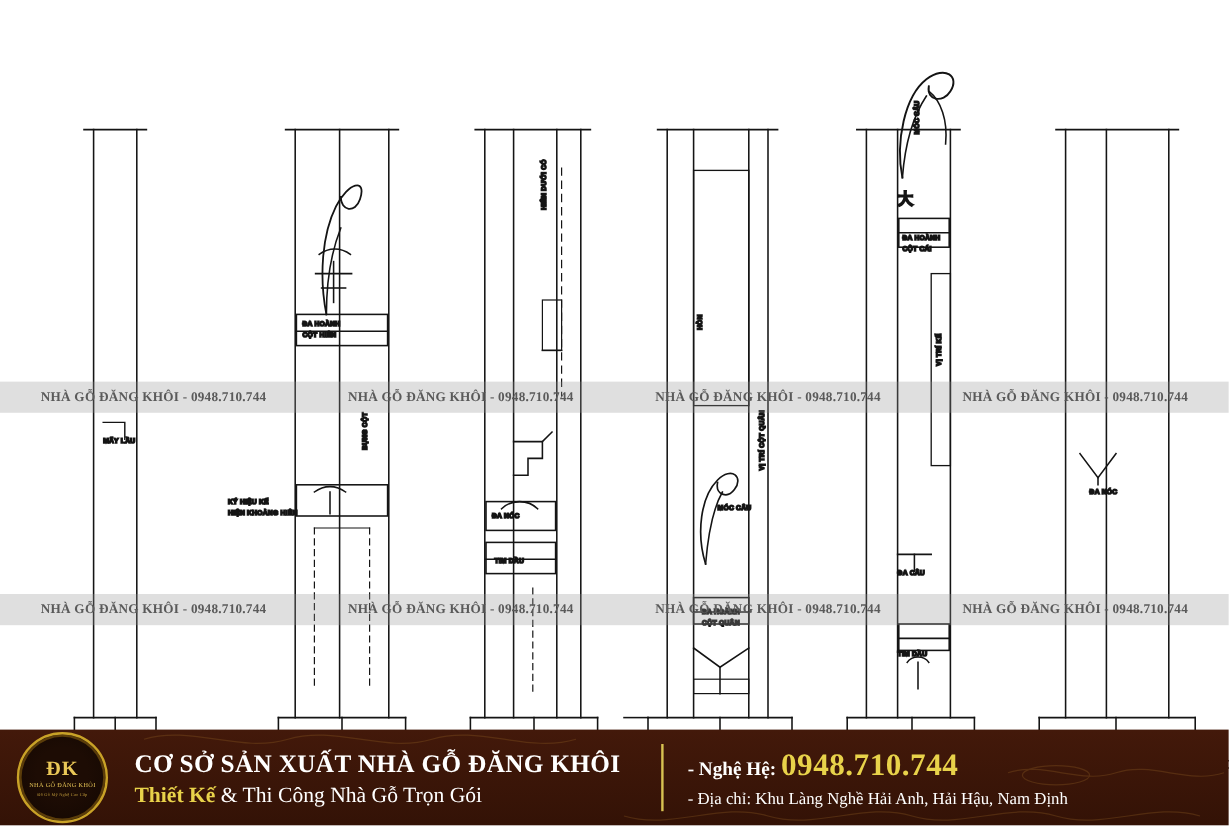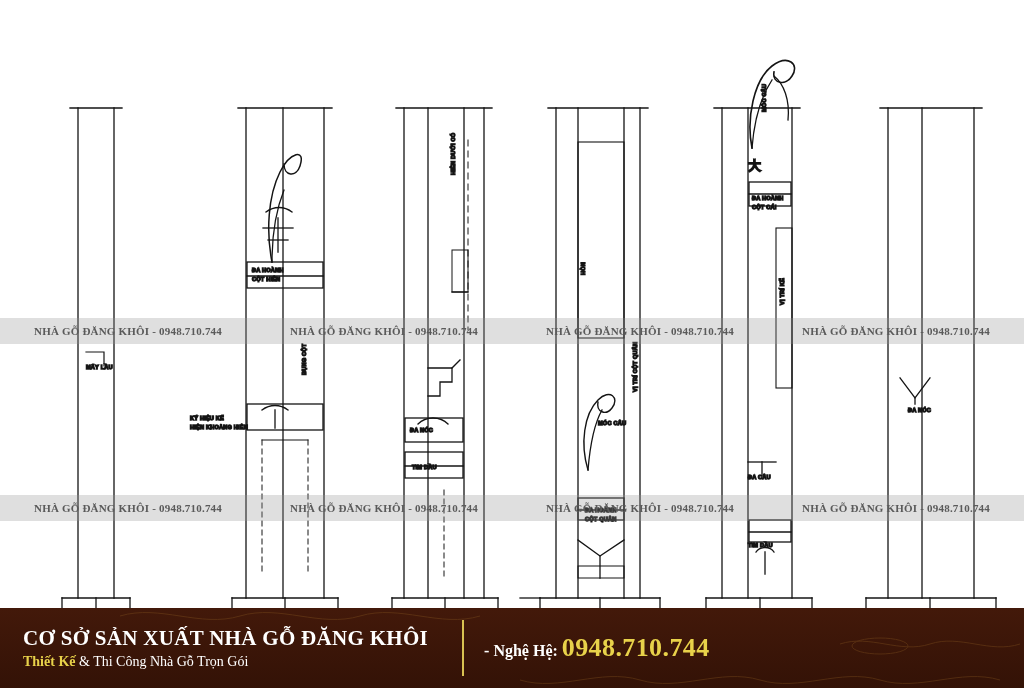--- a/index.html
+++ b/index.html
@@ -109,33 +109,32 @@
     color: #bf9a3a;
     font-family: "Liberation Serif", serif;
     font-size: 3.6px;
     letter-spacing: 0.2px;
     margin-top: 1px;
   }
   .brand-block {
     z-index: 2;
     padding-left: 8px;
     flex: 0 0 auto;
-    margin-left: 15px;
   }
   .brand-title {
     font-family: "Liberation Serif", serif;
     font-weight: bold;
     font-size: 21px;
     color: #ffffff;
     letter-spacing: 0.3px;
     line-height: 1.25;
   }
   .brand-sub {
     font-family: "Liberation Serif", serif;
-    font-size: 14px;
+    font-size: 18px;
     color: #ffffff;
     margin-top: 3px;
     line-height: 1.2;
   }
   .brand-sub .hl {
     color: #e8d24a;
     font-weight: bold;
   }
   .divider {
     width: 2px;
@@ -379,28 +378,36 @@
 
   <svg id="banner-decor" viewBox="0 0 1024 80" xmlns="http://www.w3.org/2000/svg">
     <g stroke="#8a5a22" fill="none" stroke-width="1">
       <path d="M120 8 C160 -4 200 20 240 8 C280 -4 320 20 360 8 C400 -4 440 20 480 8"></path>
       <path d="M520 72 C560 84 600 60 640 72 C680 84 720 60 760 72 C800 84 840 60 880 72 C920 84 960 60 1000 72"></path>
       <path d="M840 36 C870 26 900 46 930 36 C960 26 990 46 1020 36"></path>
       <ellipse cx="880" cy="38" rx="28" ry="8"></ellipse>
     </g>
   </svg>
 
+  <div class="logo-wrap">
+    <div class="logo-circle">
+      <div class="logo-mark">ĐK</div>
+      <div class="logo-sub">NHÀ GỖ ĐĂNG KHÔI</div>
+      <div class="logo-sub2">Đồ Gỗ Mỹ Nghệ Cao Cấp</div>
+    </div>
+  </div>
 
   <div class="brand-block">
     <div class="brand-title">CƠ SỞ SẢN XUẤT NHÀ GỖ ĐĂNG KHÔI</div>
     <div class="brand-sub">
       <span class="hl">Thiết Kế</span><span> &amp; Thi Công Nhà Gỗ Trọn Gói</span>
     </div>
   </div>
 
   <div class="divider"></div>
 
   <div class="contact-block">
     <div class="contact-line first">
       <span>- Nghệ Hệ: </span><span class="phone">0948.710.744</span>
     </div>
+    <div class="contact-line">- Địa chỉ: Khu Làng Nghề Hải Anh, Hải Hậu, Nam Định</div>
   </div>
 </div>
 
 </body></html>

